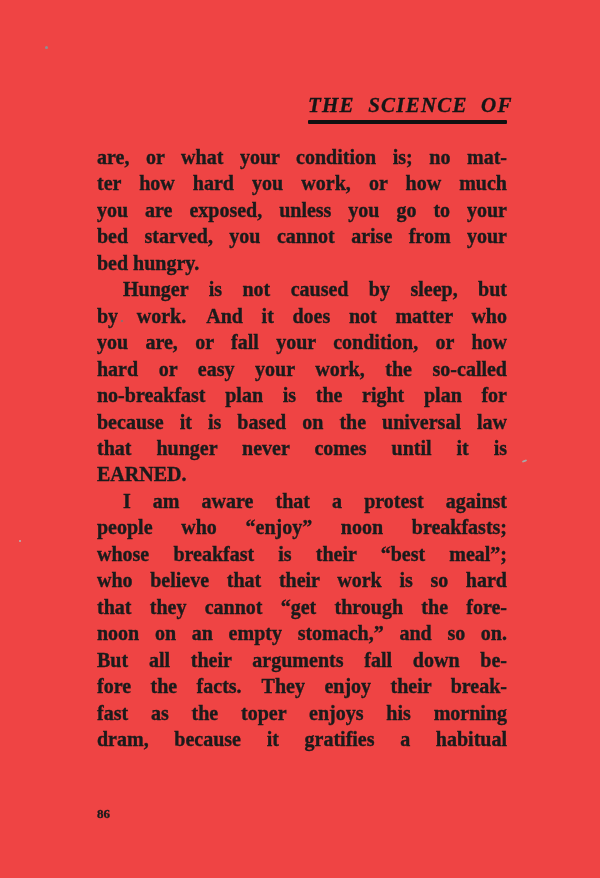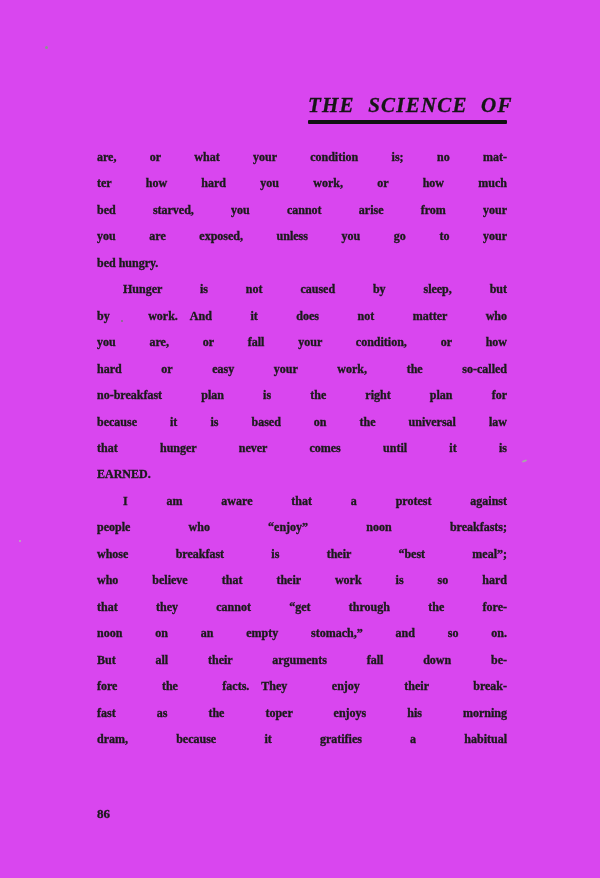--- a/index.html
+++ b/index.html
@@ -4,21 +4,21 @@
 <style>
   html, body {
     margin: 0;
     padding: 0;
     background: #ffffff;
   }
   .page {
     position: relative;
     width: 600px;
     height: 878px;
-    background: #d946ef;
+    background: #ef4444;
     overflow: hidden;
     font-family: "Liberation Serif", serif;
     color: #1b1b1b;
   }
   .running-header {
     position: absolute;
     top: 93px;
     left: 308px;
     width: 200px;
     text-align: right;
@@ -41,21 +41,21 @@
     width: 199px;
     height: 4px;
     background: #111111;
     border-radius: 1px;
   }
   .text-block {
     position: absolute;
     left: 97px;
     top: 144px;
     width: 410px;
-    font-size: 12px;
+    font-size: 20px;
     font-weight: bold;
     color: #1b1b1b;
     -webkit-text-stroke: 0.35px #1b1b1b;
   }
   .text-line {
     line-height: 26.45px;
     text-align: left;
   }
   .text-line.just {
     text-align: justify;
@@ -91,22 +91,22 @@
 <div class="page">
 
   <div class="running-header">
     <span class="header-title">THE SCIENCE OF</span>
     <div class="header-rule"></div>
   </div>
 
   <div class="text-block" id="text-block">
       <div class="text-line just">are, or what your condition is; no mat-</div>
       <div class="text-line just">ter how hard you work, or how much</div>
+      <div class="text-line just">you are exposed, unless you go to your</div>
       <div class="text-line just">bed starved, you cannot arise from your</div>
-      <div class="text-line just">you are exposed, unless you go to your</div>
       <div class="text-line">bed hungry.</div>
       <div class="text-line just indent">Hunger is not caused by sleep, but</div>
       <div class="text-line just">by work. And it does not matter who</div>
       <div class="text-line just">you are, or fall your condition, or how</div>
       <div class="text-line just">hard or easy your work, the so-called</div>
       <div class="text-line just">no-breakfast plan is the right plan for</div>
       <div class="text-line just">because it is based on the universal law</div>
       <div class="text-line just">that hunger never comes until it is</div>
       <div class="text-line">EARNED.</div>
       <div class="text-line just indent">I am aware that a protest against</div>

